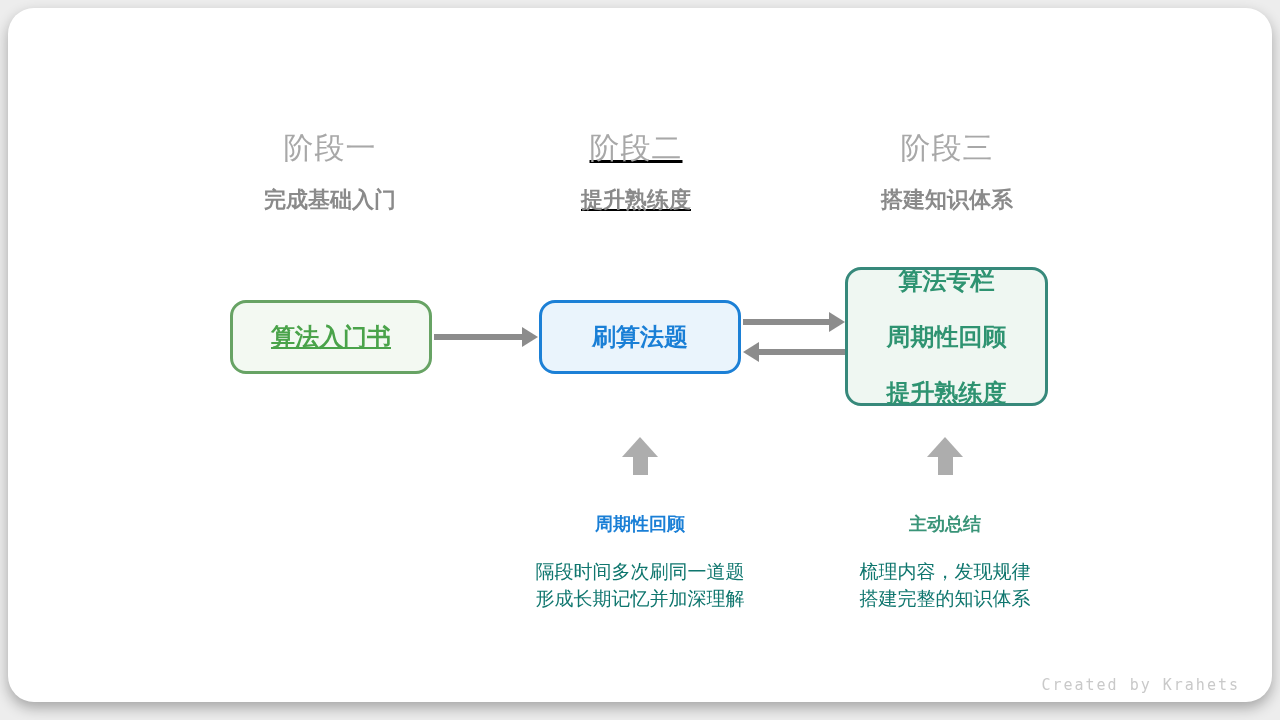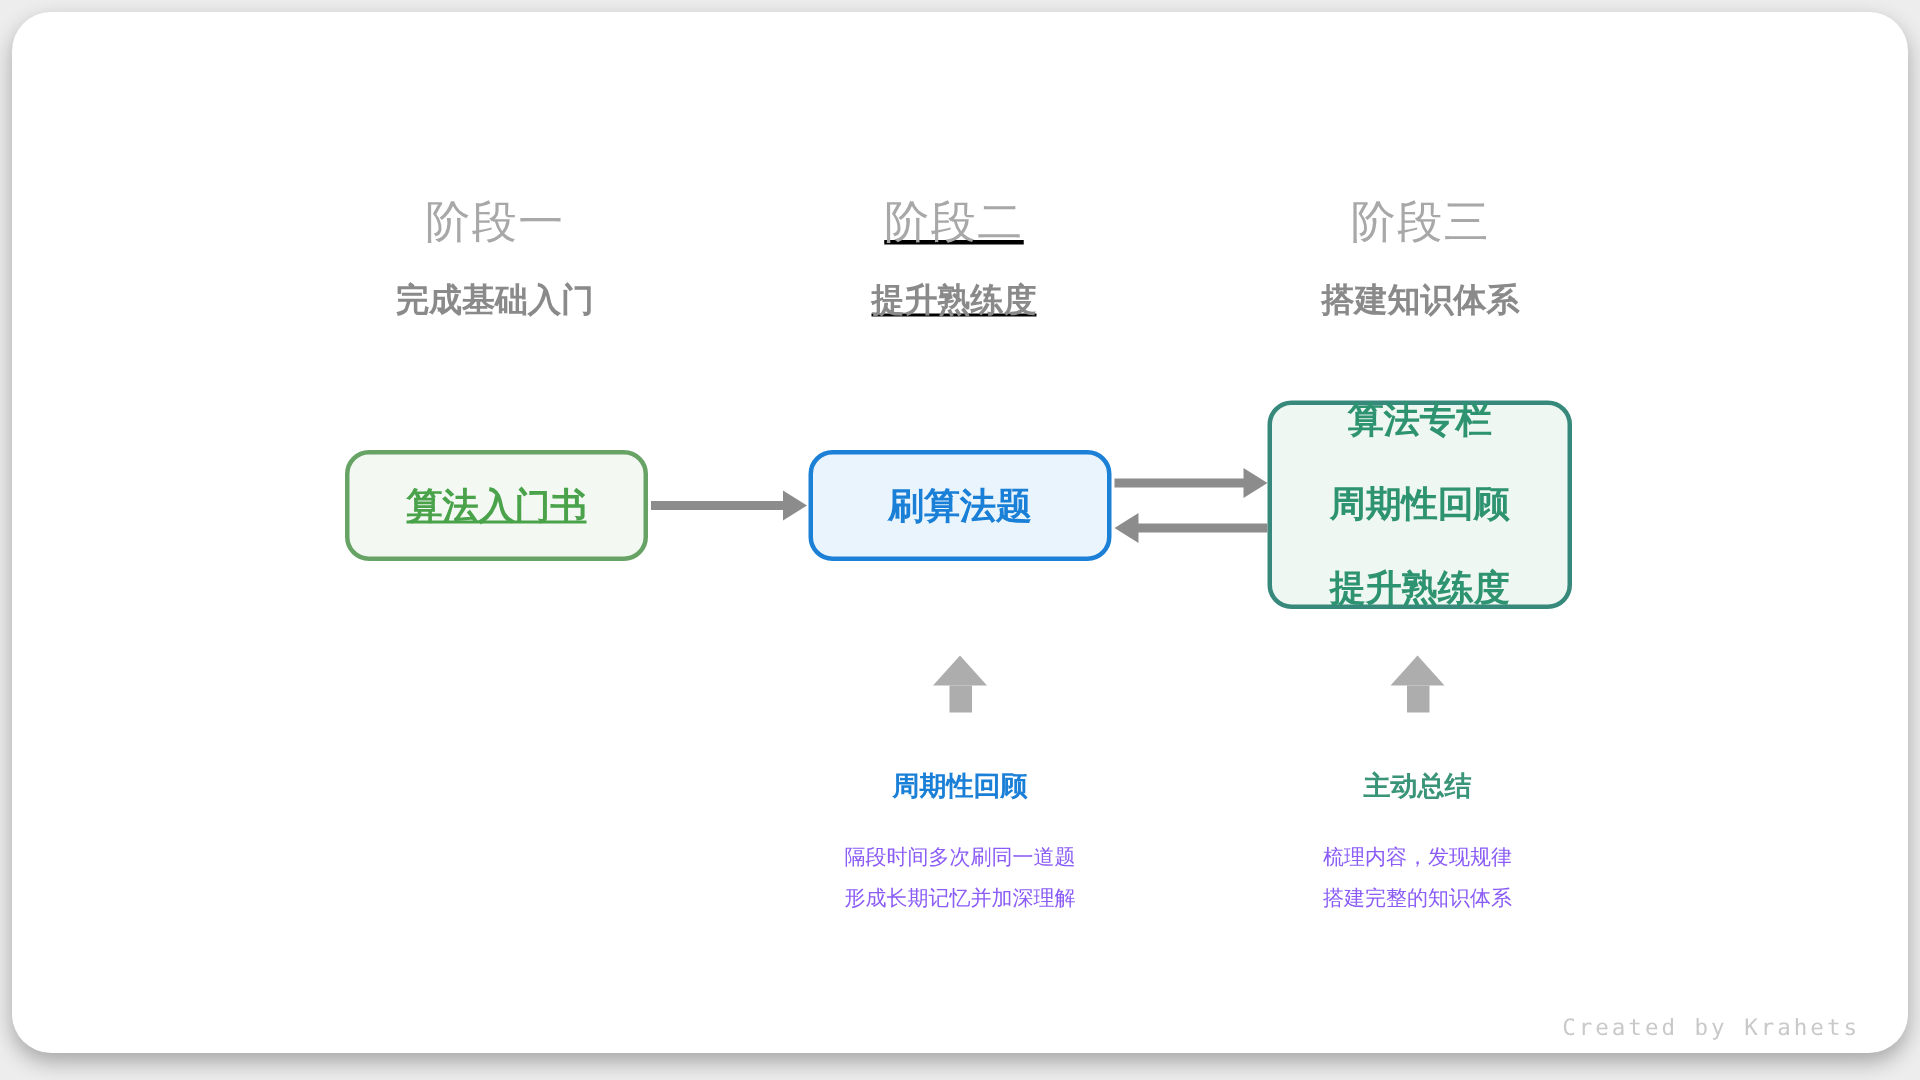--- a/index.html
+++ b/index.html
@@ -61,21 +61,21 @@
   .up-arrow .tri { width:0; height:0; margin:0 auto;
     border-left:18px solid transparent; border-right:18px solid transparent;
     border-bottom:20px solid #adadad; }
   .up-arrow .stem { width:15px; height:18px; margin:0 auto; background:#adadad; }
   .up-1 { left:614px; top:429px; }
   .up-2 { left:919px; top:429px; }
 
   
   .annotation { position:absolute; width:300px; text-align:center; }
   .annotation .heading { font-size:18px; font-weight:bold; margin-bottom:22px; }
-  .annotation .desc { font-size:14px; color:#8b5cf6; line-height:27px; }
+  .annotation .desc { font-size:19px; color:#0f766e; line-height:27px; }
   .annotation-review { left:482px; top:504px; }
   .annotation-review .heading { color:#1a7fd6; }
   .annotation-summarize { left:787px; top:504px; }
   .annotation-summarize .heading { color:#399478; }
 
   .credit {
     position:absolute; right:32px; top:668px;
     font-family:"DejaVu Sans Mono","Liberation Mono",monospace;
     font-size:15px; color:#c9c9c9; letter-spacing:2px;
   }

